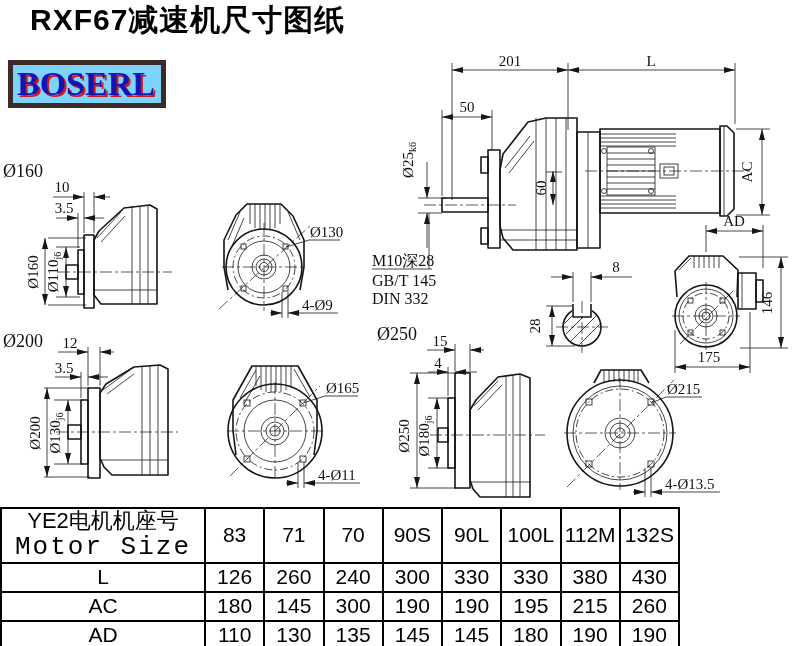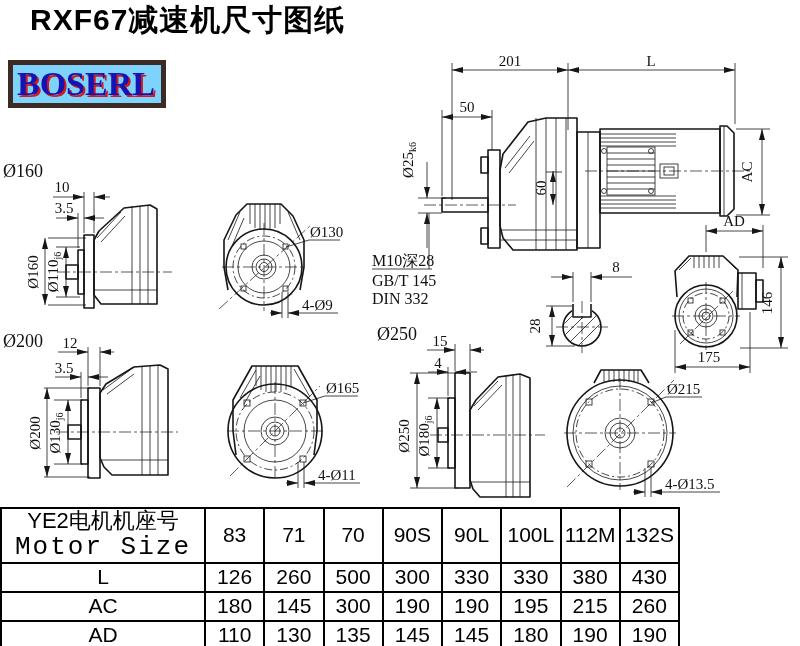--- a/index.html
+++ b/index.html
@@ -346,21 +346,21 @@
         <td>90S</td>
         <td>90L</td>
         <td>100L</td>
         <td>112M</td>
         <td>132S</td>
       </tr>
       <tr class="r">
         <td>L</td>
         <td>126</td>
         <td>260</td>
-        <td>500</td>
+        <td>240</td>
         <td>300</td>
         <td>330</td>
         <td>330</td>
         <td>380</td>
         <td>430</td>
       </tr>
       <tr class="r">
         <td>AC</td>
         <td>180</td>
         <td>145</td>

